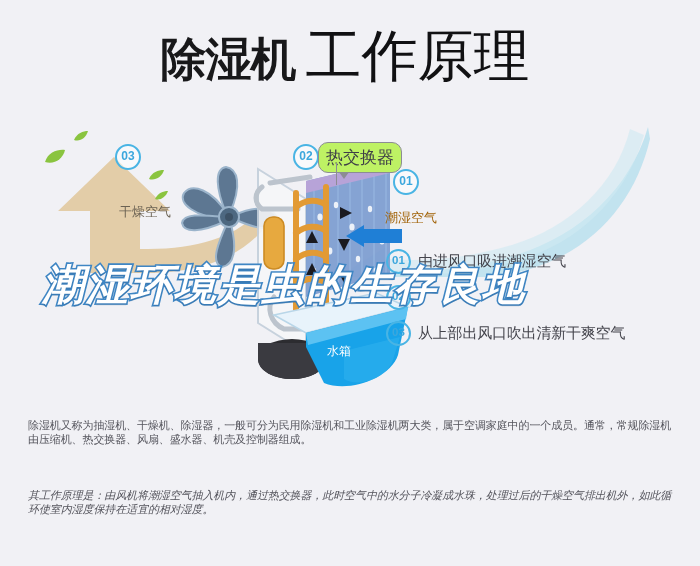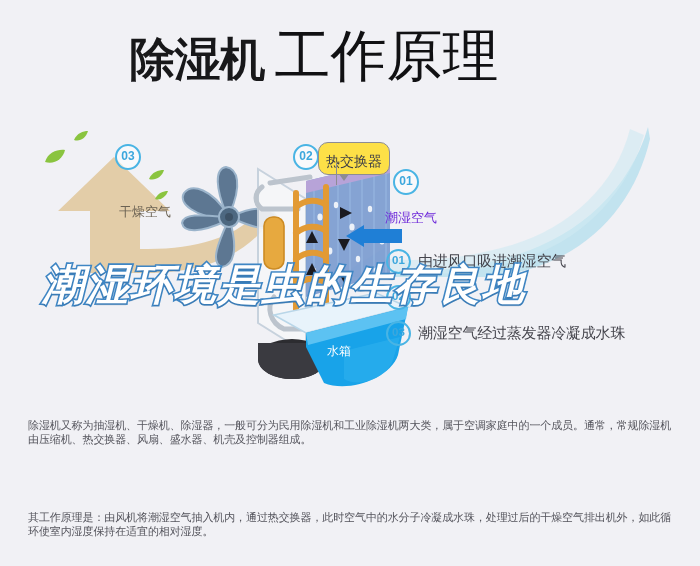--- a/index.html
+++ b/index.html
@@ -14,20 +14,21 @@
   }
 
   
   .title-bar {
     position: absolute;
     left: 0; top: 28px;
     width: 628px;
     text-align: center;
     white-space: nowrap;
     line-height: 1;
+    padding-left: 31px;
   }
   .title-strong {
     font-size: 46px;
     font-weight: 800;
     color: #18181a;
     letter-spacing: -1px;
     vertical-align: baseline;
   }
   .title-light {
     font-size: 56px;
@@ -85,34 +86,34 @@
   #badge-01 { left: 393px; top: 44px; }
 
   .diagram-label {
     position: absolute;
     font-size: 13px;
     color: #4a4a52;
     white-space: nowrap;
     font-family: "Liberation Sans", "DejaVu Sans", sans-serif;
   }
   #label-dry { left: 119px; top: 78px; color: #6b6253; }
-  #label-humid { left: 385px; top: 84px; color: #6d28d9; }
+  #label-humid { left: 385px; top: 84px; color: #a16207; }
   #label-tank {
     left: 327px; top: 218px; color: #ffffff; font-size: 12px; text-align: center;
   }
 
   
   .callout {
     position: absolute;
     left: 318px; top: 17px;
-    padding: 10px 7px 3px 7px;
+    padding: 3px 7px 3px 7px;
     border: 1.4px solid #8c8c94;
     border-radius: 10px;
-    background: #fde047;
-    font-size: 14px;
+    background: #bef264;
+    font-size: 17px;
     color: #3f3f47;
     white-space: nowrap;
   }
   .callout:after {
     content: "";
     position: absolute;
     left: 20px; top: 100%;
     border-left: 5px solid transparent;
     border-right: 5px solid transparent;
     border-top: 7px solid #8c8c94;
@@ -176,21 +177,21 @@
   .copy {
     position: absolute;
     left: 28px;
     width: 650px;
     font-size: 11px;
     color: #53535b;
     line-height: 14px;
     letter-spacing: -0.1px;
   }
   #para-1 { top: 418px; }
-  #para-2 { top: 510px; }
+  #para-2 { top: 488px; font-style: italic; }
 </style>
 </head>
 <body>
 
 <div class="title-bar">
   <span class="title-strong">除湿机</span><span class="title-light">工作原理</span>
 </div>
 
 <div class="stage">
 
@@ -310,20 +311,20 @@
 <div class="legend">
   <div class="legend-row">
     <div class="legend-badge">01</div>
     <div class="legend-text">由进风口吸进潮湿空气</div>
   </div>
   <div class="legend-row">
     <div class="legend-badge">02</div>
   </div>
   <div class="legend-row">
     <div class="legend-badge">03</div>
-    <div class="legend-text">潮湿空气经过蒸发器冷凝成水珠</div>
+    <div class="legend-text">从上部出风口吹出清新干爽空气</div>
   </div>
 </div>
 
 <div class="overlay-title">潮湿环境是虫的生存良地</div>
 
 <div class="copy" id="para-1">除湿机又称为抽湿机、干燥机、除湿器，一般可分为民用除湿机和工业除湿机两大类，属于空调家庭中的一个成员。通常，常规除湿机由压缩机、热交换器、风扇、盛水器、机壳及控制器组成。</div>
 <div class="copy" id="para-2">其工作原理是：由风机将潮湿空气抽入机内，通过热交换器，此时空气中的水分子冷凝成水珠，处理过后的干燥空气排出机外，如此循环使室内湿度保持在适宜的相对湿度。</div>
 
 </body></html>

